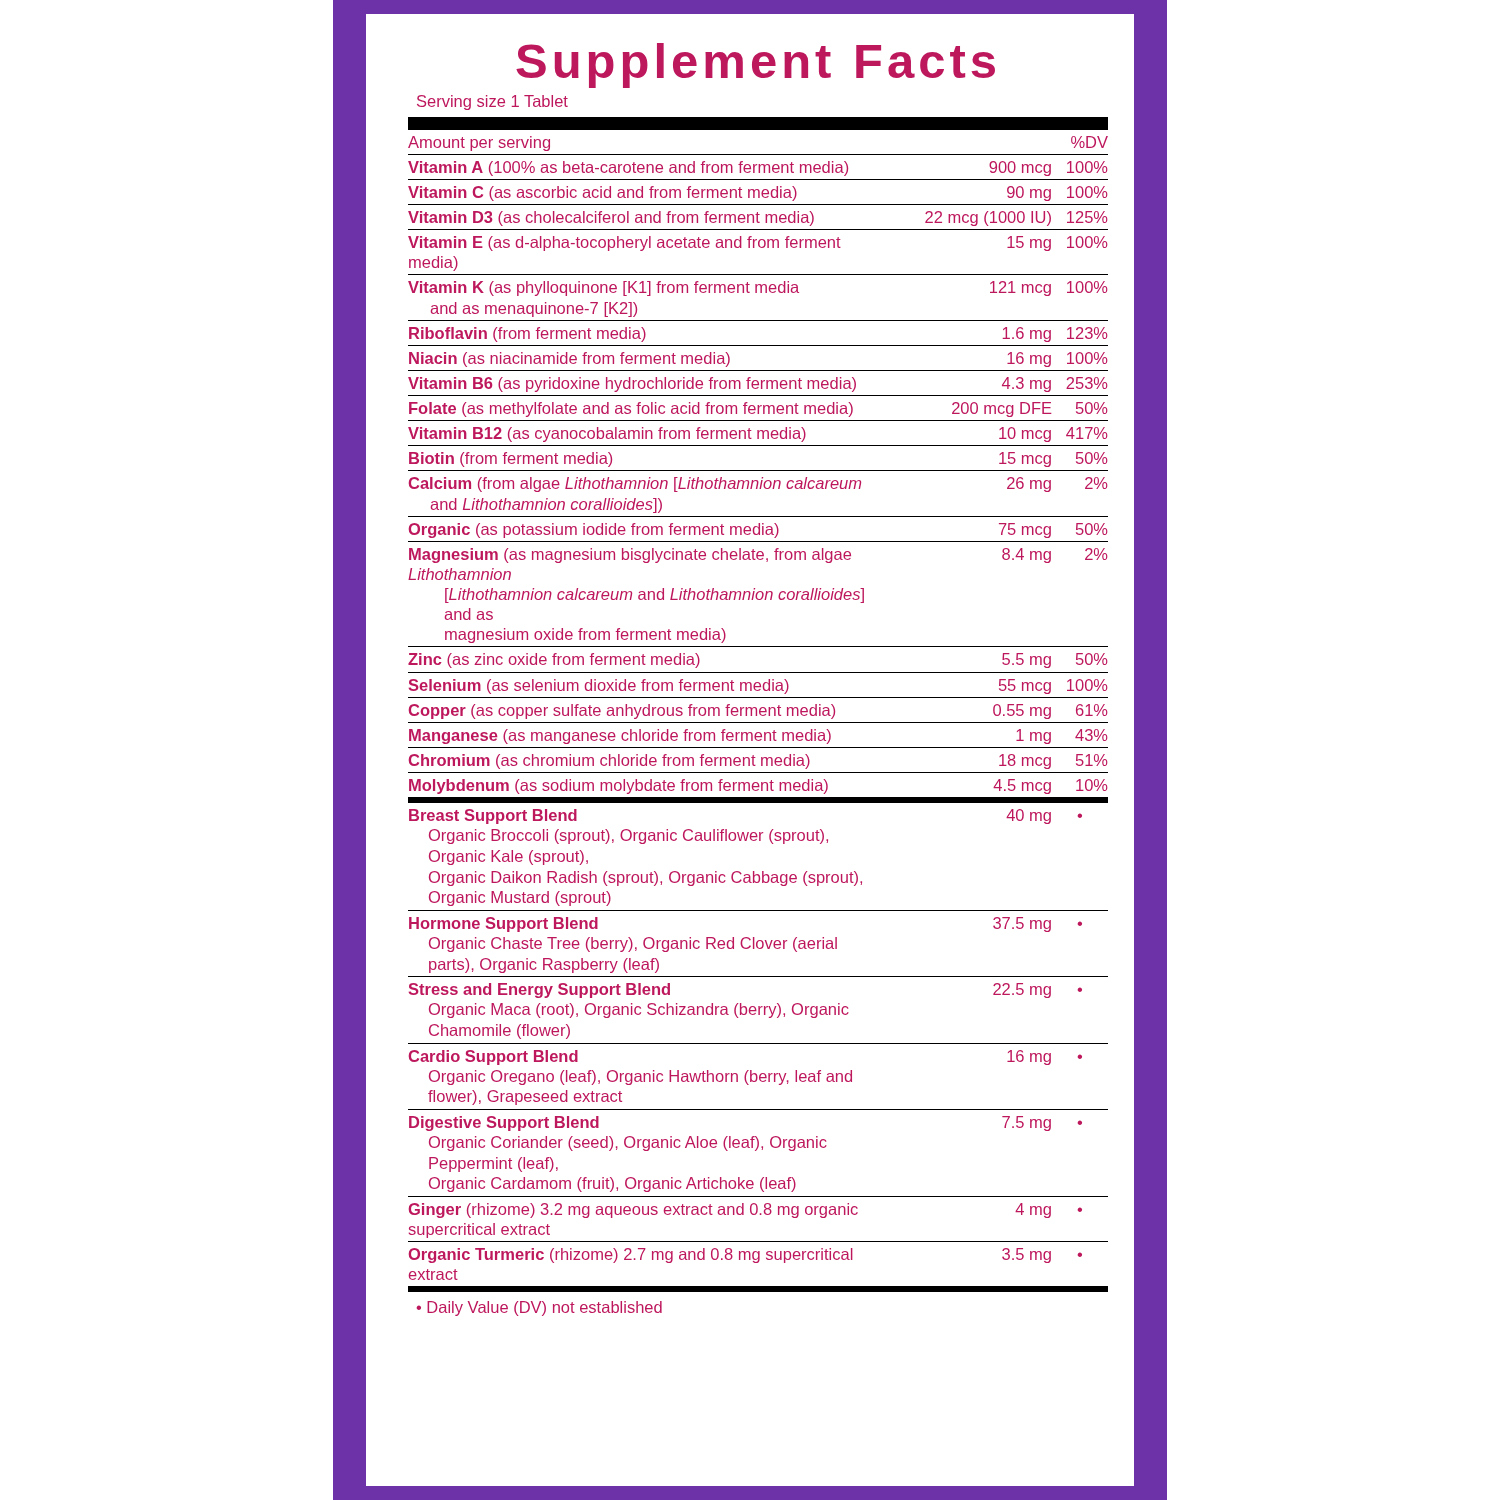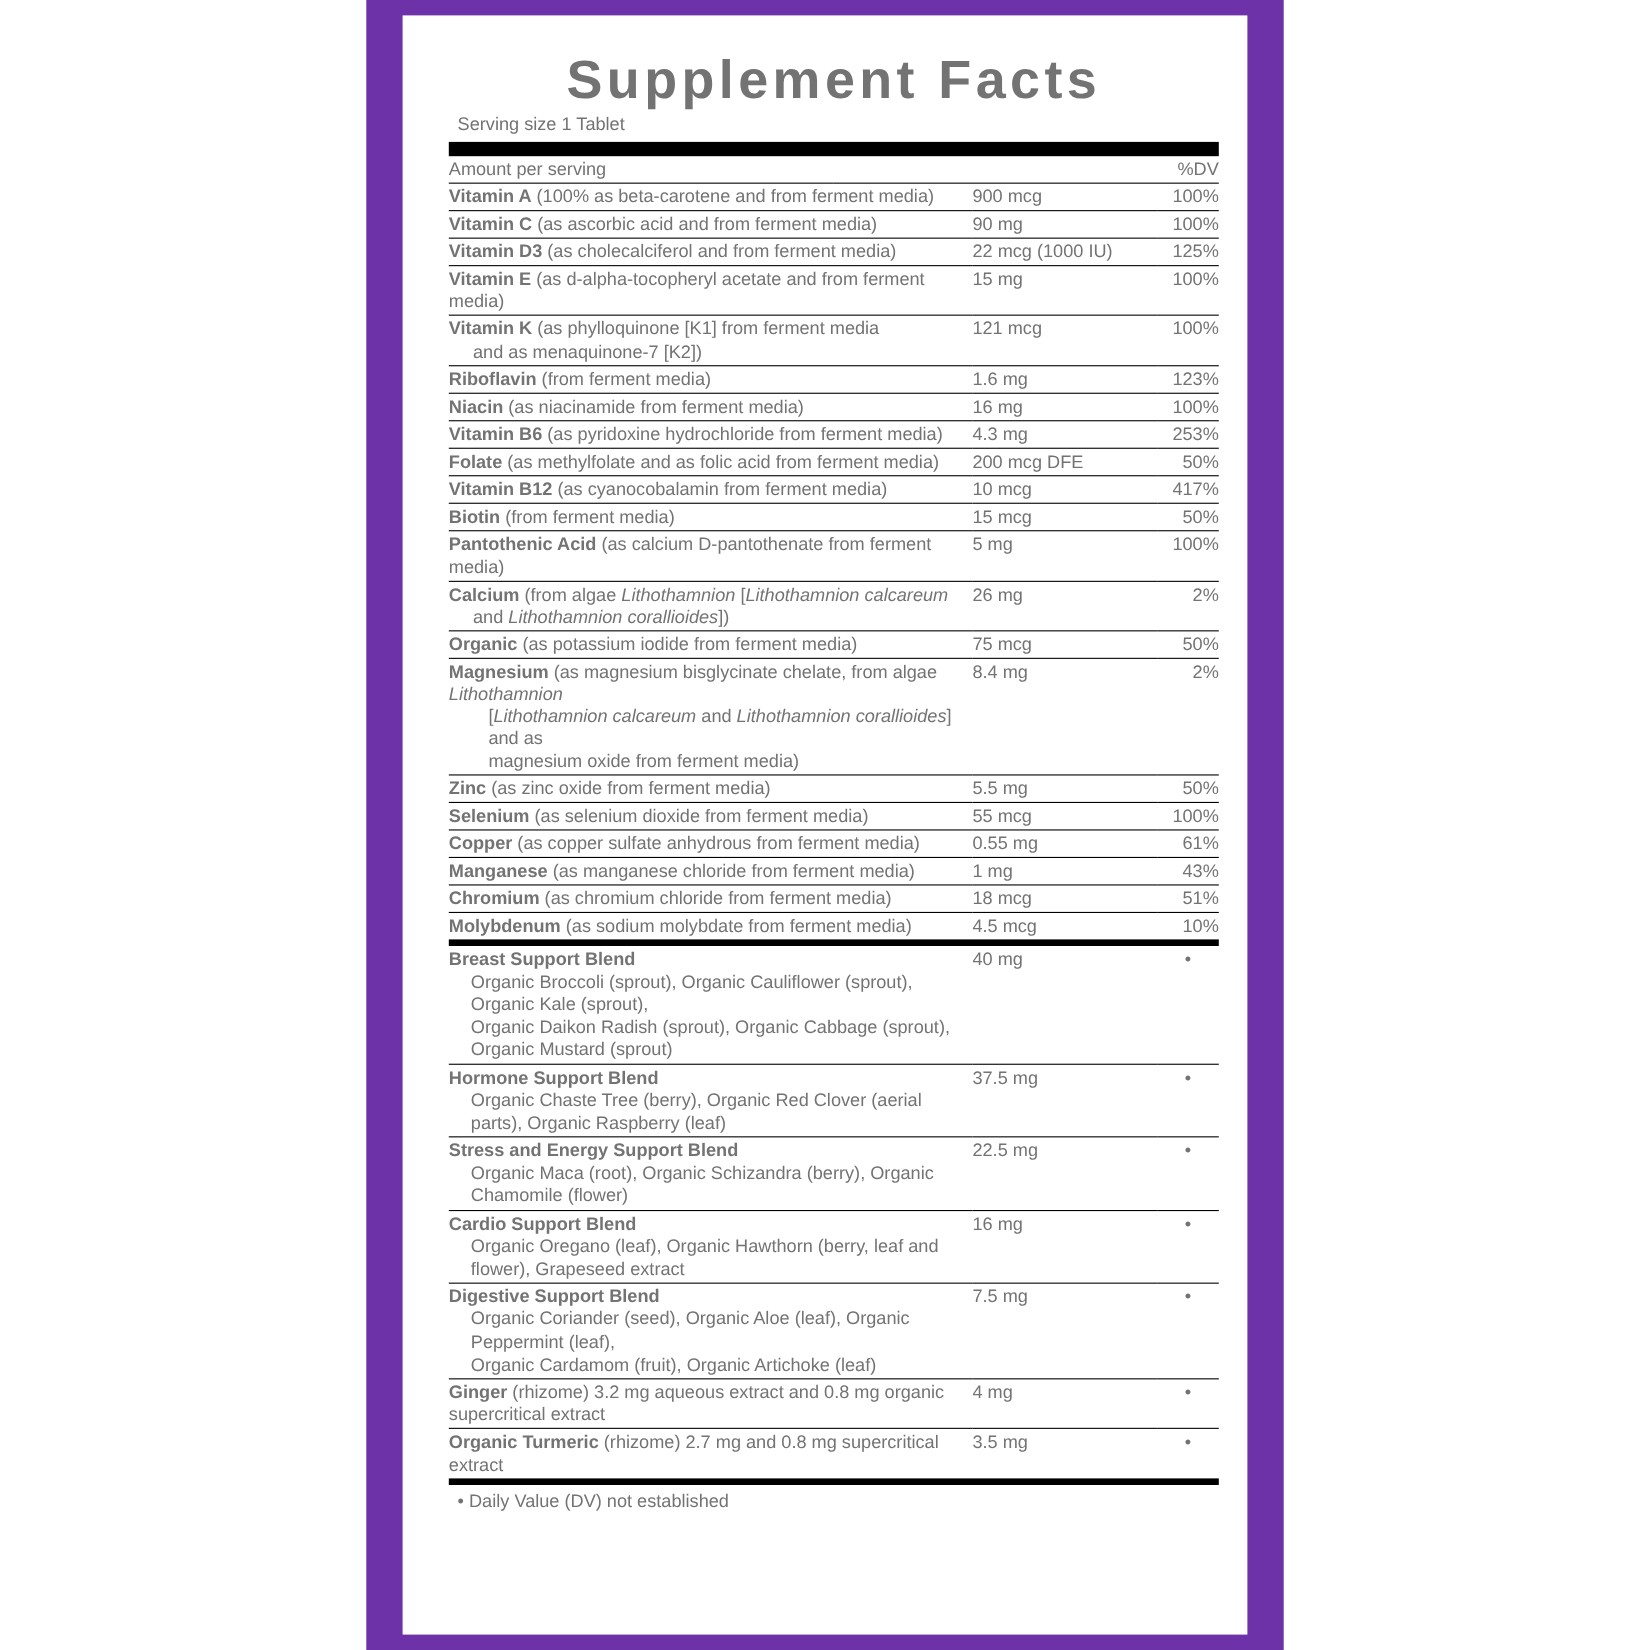--- a/index.html
+++ b/index.html
@@ -34,25 +34,25 @@
     left: 33px;
     top: 14px;
     width: 768px;
     height: 1472px;
     background: #ffffff;
     box-sizing: border-box;
   }
   .panel {
     position: absolute;
     left: 42px;
-    top: 34px;
+    top: 22px;
     width: 700px;
     height: 1430px;
     box-sizing: border-box;
-    color: #737373;
+    color: #be185d;
   }
 
   .sf-title {
     font-size: 49px;
     font-weight: bold;
     letter-spacing: 4.0px;
     line-height: 1.06;
     margin: 0 0 2px 0;
     white-space: nowrap;
     text-align: center;
@@ -81,20 +81,21 @@
     table-layout: fixed;
   }
   table.facts td {
     vertical-align: top;
     padding: 2px 0 2px 0;
     font-size: 16.5px;
     line-height: 1.22;
   }
   td.name { padding-left: 8px; }
   td.amt {
+    text-align: right;
     white-space: nowrap;
     padding-right: 8px;
     width: 168px;
   }
   td.dv {
     text-align: right;
     white-space: nowrap;
     width: 56px;
     padding-right: 2px;
   }
@@ -231,27 +232,20 @@
           </tr>
           <tr class="row-line">
             <td class="name">
               <span class="nm">Biotin</span><span> (from ferment media)</span>
             </td>
             <td class="amt">15 mcg</td>
             <td class="dv">50%</td>
           </tr>
           <tr class="row-line">
             <td class="name">
-              <span class="nm">Pantothenic Acid</span><span> (as calcium D-pantothenate from ferment media)</span>
-            </td>
-            <td class="amt">5 mg</td>
-            <td class="dv">100%</td>
-          </tr>
-          <tr class="row-line">
-            <td class="name">
               <span class="nm">Calcium</span><span class="it-mixed"> (from algae <i>Lithothamnion</i> [<i>Lithothamnion calcareum</i></span>
               <span class="sub">and <i>Lithothamnion corallioides</i>])</span>
             </td>
             <td class="amt">26 mg</td>
             <td class="dv">2%</td>
           </tr>
           <tr class="row-line">
             <td class="name">
               <span class="nm">Organic</span><span> (as potassium iodide from ferment media)</span>
             </td>

